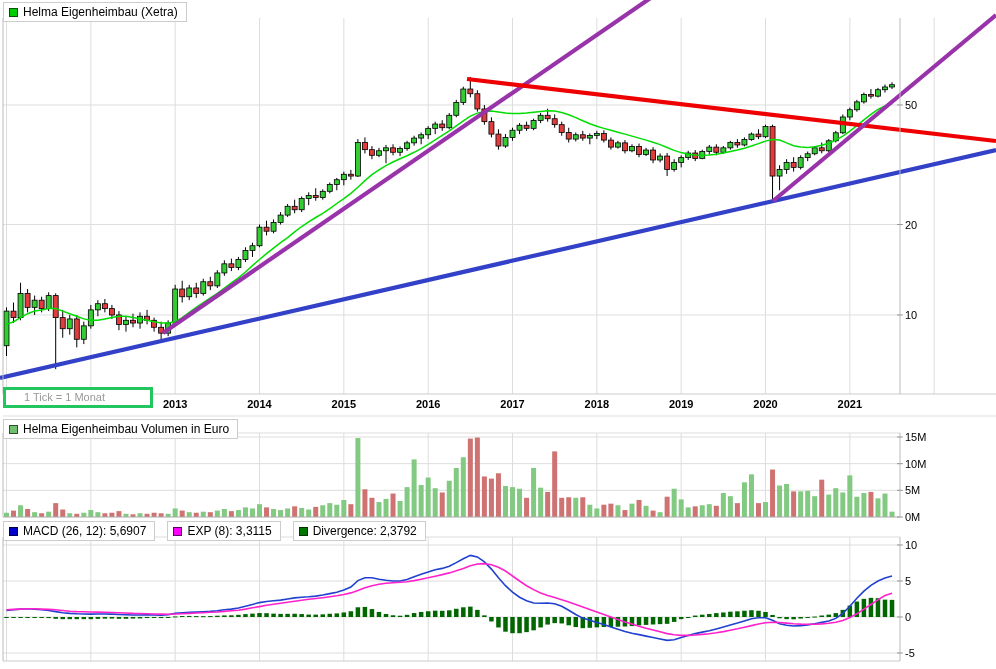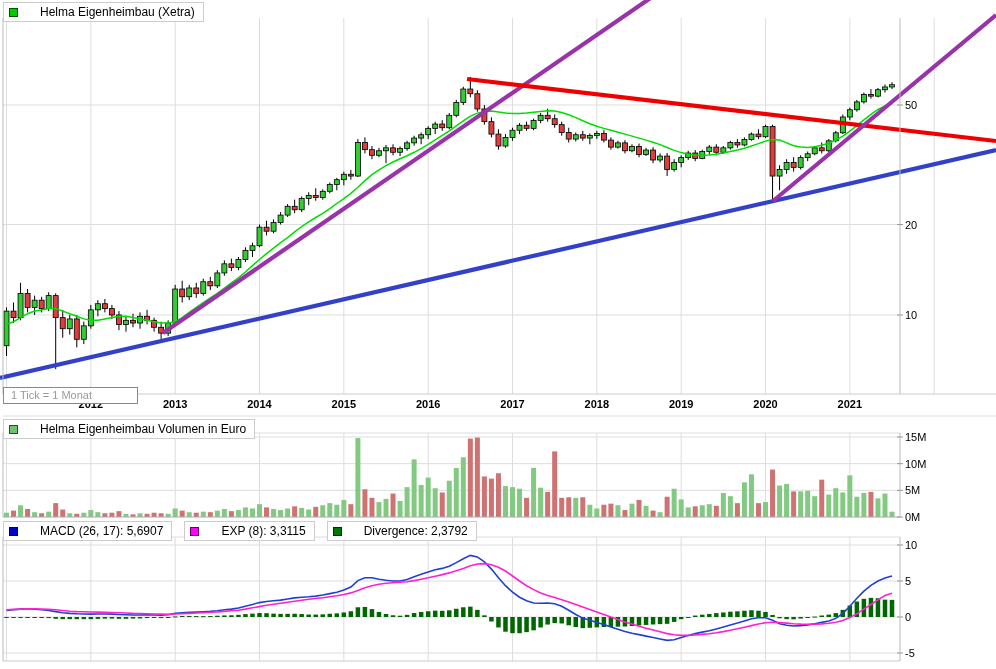--- a/index.html
+++ b/index.html
@@ -1,27 +1,27 @@
 <!DOCTYPE html>
 <html><head>
 <meta charset="utf-8">
 <style>
   html,body{margin:0;padding:0;background:#fff;}
   body{font-family:"Liberation Sans","DejaVu Sans",sans-serif;}
   #stage{position:relative;width:996px;height:669px;background:#fff;overflow:hidden;}
   #cv{position:absolute;left:0;top:0;}
   .legend-row{position:absolute;display:flex;gap:12px;align-items:flex-start;}
-  .legend-item{display:inline-flex;align-items:center;gap:22px;border:1px solid #ccc;background:#fff;
+  .legend-item{display:inline-flex;align-items:center;gap:5px;border:1px solid #ccc;background:#fff;
     padding:1px 8px 1px 5px;height:16px;font-size:12px;color:#000;white-space:nowrap;}
   .swatch{display:inline-block;width:9px;height:9px;border:1px solid rgba(0,0,0,0.6);box-sizing:border-box;}
   #row-price{left:3px;top:2px;}
   #row-volume{left:3px;top:419px;justify-content:flex-end;}
   #row-macd{left:3px;top:521px;}
-  #tick-note{position:absolute;left:3px;top:387px;width:126px;height:15px;border:1px solid #22c55e;
-    background:#fff;color:#999;font-size:11px;line-height:15px;padding-left:7px;box-sizing:content-box;}
+  #tick-note{position:absolute;left:3px;top:387px;width:126px;height:15px;border:3px solid #22c55e;
+    background:#fff;color:#999;font-size:11px;line-height:15px;padding-left:18px;box-sizing:content-box;}
 </style>
 </head>
 <body>
 
 <div id="stage">
   <svg id="cv" width="996" height="669" viewBox="0 0 996 669">
       <defs>
         <clipPath id="mainClip">
           <rect x="0" y="0" width="996" height="395"></rect>
         </clipPath>
@@ -663,21 +663,21 @@
   <div class="legend-row" id="row-volume">
     <div class="legend-item">
       <span class="swatch" style="background: rgb(112, 192, 112);"></span>
       <span>Helma Eigenheimbau Volumen in Euro</span>
     </div>
   </div>
 
   <div class="legend-row" id="row-macd">
     <div class="legend-item">
       <span class="swatch" style="background: rgb(0, 0, 204);"></span>
-      <span>MACD (26, 17): 5,6907</span>
+      <span>MACD (26, 12): 5,6907</span>
     </div>
     <div class="legend-item">
       <span class="swatch" style="background: rgb(255, 0, 255);"></span>
       <span>EXP (8): 3,3115</span>
     </div>
     <div class="legend-item">
       <span class="swatch" style="background: rgb(0, 119, 0);"></span>
       <span>Divergence: 2,3792</span>
     </div>
   </div>

